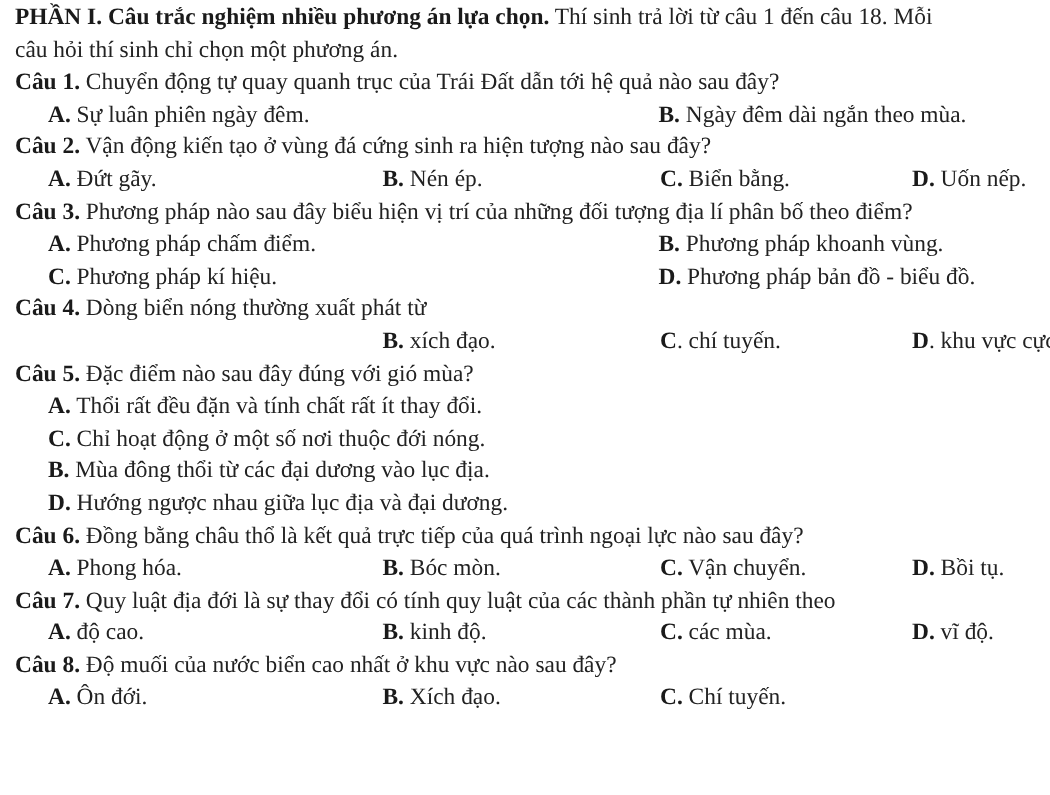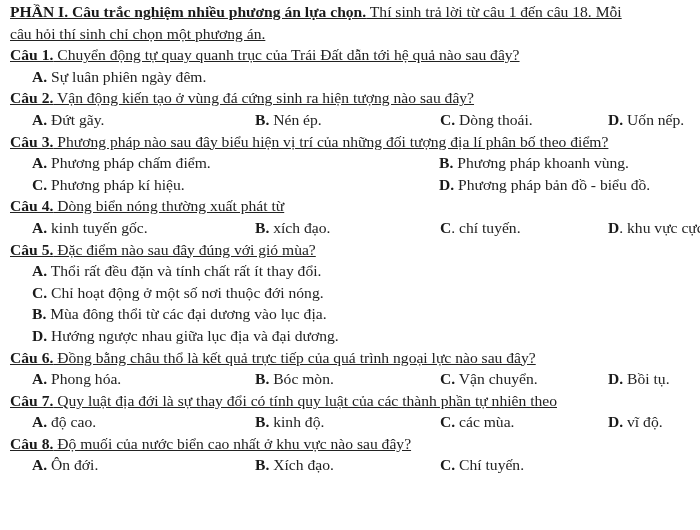--- a/index.html
+++ b/index.html
@@ -1,54 +1,54 @@
 <!DOCTYPE html>
 <html><head>
 <meta charset="utf-8">
 <style>
   html, body { margin:0; padding:0; background:#ffffff; }
   body { width:700px; height:530px; overflow:hidden; position:relative;
     font-family:"Liberation Serif", "DejaVu Serif", serif; color:#222; font-size:15.6px; }
-  .page { position:absolute; left:10px; top:1px; width:690px;text-decoration:underline; }
+  .page { position:absolute; left:10px; top:1px; width:690px; }
   .line { height:21.6px; line-height:21.6px; white-space:nowrap; position:relative; }
   b, .b { font-weight:bold; color:#1a1a1a; }
   .opt { position:absolute; top:0;text-align:right; }
   .c0 { left:22px; } .c1 { left:245px; } .c2 { left:430px; } .c3 { left:598px; }
   .h1 { left:22px; } .h2 { left:429px; }
 </style>
 </head>
 <body>
 
 <div class="page">
   <div class="line"><b>PHẦN I. Câu trắc nghiệm nhiều phương án lựa chọn.</b><span> Thí sinh trả lời từ câu 1 đến câu 18. Mỗi</span></div>
   <div class="line">câu hỏi thí sinh chỉ chọn một phương án.</div>
   <div id="questions">
       <div class="line"><b>Câu 1.</b><span> Chuyển động tự quay quanh trục của Trái Đất dẫn tới hệ quả nào sau đây?</span></div>
       <div class="line">
         <span class="opt h1"><b>A.</b><span> Sự luân phiên ngày đêm.</span></span>
+        <span class="opt h2"><b>B.</b><span> Ngày đêm dài ngắn theo mùa.</span></span>
       </div>
       <div class="line"><b>Câu 2.</b><span> Vận động kiến tạo ở vùng đá cứng sinh ra hiện tượng nào sau đây?</span></div>
       <div class="line">
         <span class="opt c0"><b>A.</b><span> Đứt gãy.</span></span>
         <span class="opt c1"><b>B.</b><span> Nén ép.</span></span>
-        <span class="opt c2"><b>C.</b><span> Dòng thoái.</span></span>
+        <span class="opt c2"><b>C.</b><span> Biển bằng.</span></span>
         <span class="opt c3"><b>D.</b><span> Uốn nếp.</span></span>
       </div>
       <div class="line"><b>Câu 3.</b><span> Phương pháp nào sau đây biểu hiện vị trí của những đối tượng địa lí phân bố theo điểm?</span></div>
       <div class="line">
         <span class="opt h1"><b>A.</b><span> Phương pháp chấm điểm.</span></span>
         <span class="opt h2"><b>B.</b><span> Phương pháp khoanh vùng.</span></span>
       </div>
       <div class="line">
         <span class="opt h1"><b>C.</b><span> Phương pháp kí hiệu.</span></span>
         <span class="opt h2"><b>D.</b><span> Phương pháp bản đồ - biểu đồ.</span></span>
       </div>
       <div class="line"><b>Câu 4.</b><span> Dòng biển nóng thường xuất phát từ</span></div>
       <div class="line">
-        <span class="opt c0"><b>A.</b><span> kinh tuyến gốc.</span></span>
         <span class="opt c1"><b>B.</b><span> xích đạo.</span></span>
         <span class="opt c2"><b>C</b><span>. chí tuyến.</span></span>
         <span class="opt c3"><b>D</b><span>. khu vực cực.</span></span>
       </div>
       <div class="line"><b>Câu 5.</b><span> Đặc điểm nào sau đây đúng với gió mùa?</span></div>
       <div class="line">
         <span class="opt c0"><b>A.</b><span> Thổi rất đều đặn và tính chất rất ít thay đổi.</span></span>
       </div>
       <div class="line">
         <span class="opt c0"><b>C.</b><span> Chỉ hoạt động ở một số nơi thuộc đới nóng.</span></span>

